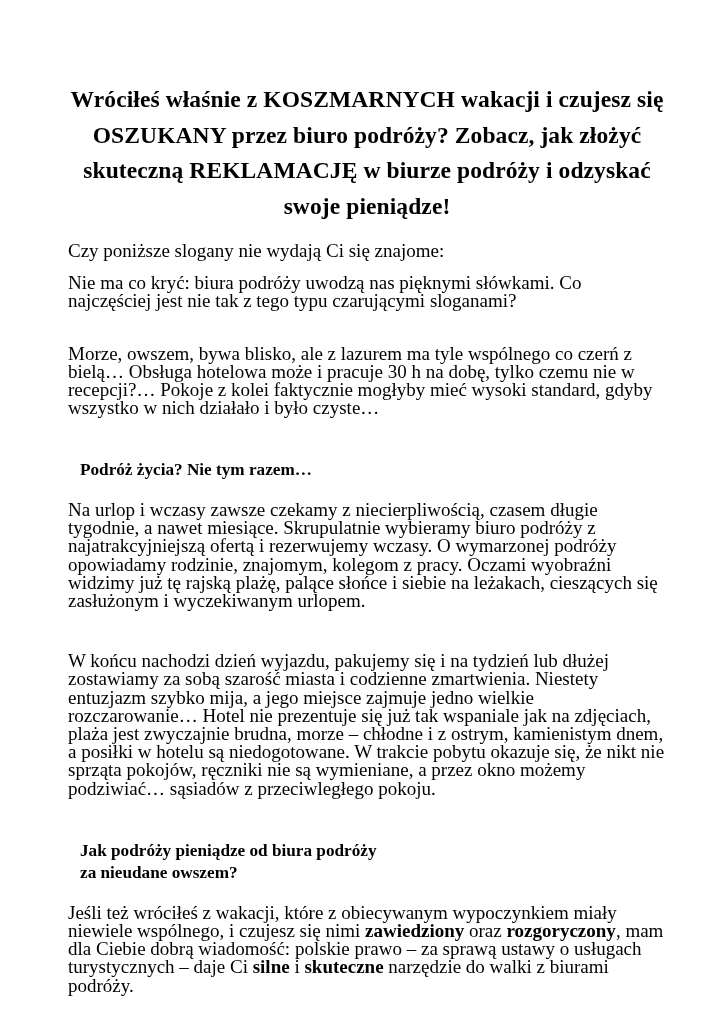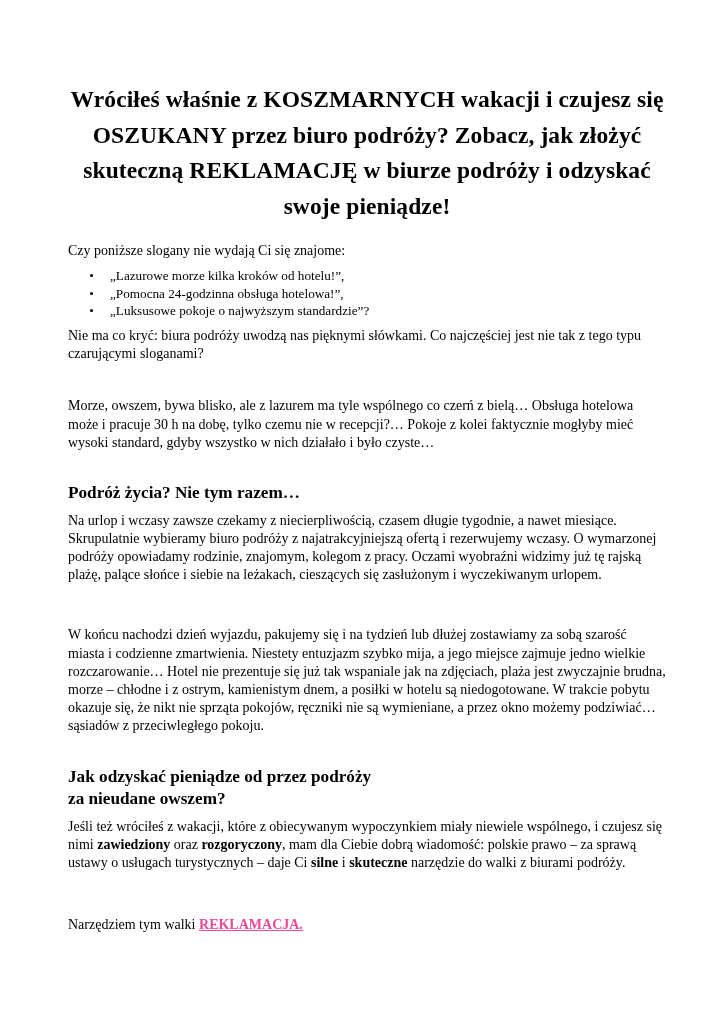--- a/index.html
+++ b/index.html
@@ -34,21 +34,21 @@
     font-size: 23.5px;
     line-height: 35.5px;
     font-weight: bold;
     text-align: center;
     letter-spacing: 0.1px;
   }
 
   
   .para {
     margin: 0;
-    font-size: 14px;
+    font-size: 19px;
     line-height: 18.2px;
     text-align: left;
   }
 
   .para b,
   .para strong {
     font-weight: bold;
     margin-top: 8px;
   }
 
@@ -79,21 +79,21 @@
     left: 22px;
     top: 7px;
     width: 3px;
     height: 3px;
     border-radius: 50%;
     background: #000000;
   }
 
   
   .section-heading {
-    margin: 0;
+    margin: 12px;
     font-size: 17.2px;
     line-height: 22.5px;
     font-weight: bold;
     text-align: left;
   }
 
   
   .doc-link {
     color: #1a1a5e;
     font-weight: bold;
@@ -107,25 +107,20 @@
   <div class="content">
 
     <h1 class="doc-title">Wróciłeś właśnie z KOSZMARNYCH wakacji i czujesz się OSZUKANY przez biuro podróży? Zobacz, jak złożyć skuteczną REKLAMACJĘ w biurze podróży i odzyskać swoje pieniądze!</h1>
 
     <div class="gap-intro"></div>
 
     <p class="para">Czy poniższe slogany nie wydają Ci się znajome:</p>
 
     <div class="gap-sm"></div>
 
-    <ul class="bullets">
-      <li>„Lazurowe morze kilka kroków od hotelu!”,</li>
-      <li>„Pomocna 24-godzinna obsługa hotelowa!”,</li>
-      <li>„Luksusowe pokoje o najwyższym standardzie”?</li>
-    </ul>
 
     <div class="gap-sm"></div>
 
     <p class="para">Nie ma co kryć: biura podróży uwodzą nas pięknymi słówkami. Co najczęściej jest nie tak z tego typu czarującymi sloganami?</p>
 
     <div class="gap-lg"></div>
 
     <p class="para">Morze, owszem, bywa blisko, ale z lazurem ma tyle wspólnego co czerń z bielą… Obsługa hotelowa może i pracuje 30 h na dobę, tylko czemu nie w recepcji?… Pokoje z kolei faktycznie mogłyby mieć wysoki standard, gdyby wszystko w nich działało i było czyste…</p>
 
     <div class="gap-head"></div>
@@ -136,21 +131,21 @@
 
     <p class="para">Na urlop i wczasy zawsze czekamy z niecierpliwością, czasem długie tygodnie, a nawet miesiące. Skrupulatnie wybieramy biuro podróży z najatrakcyjniejszą ofertą i rezerwujemy wczasy. O wymarzonej podróży opowiadamy rodzinie, znajomym, kolegom z pracy. Oczami wyobraźni widzimy już tę rajską plażę, palące słońce i siebie na leżakach, cieszących się zasłużonym i wyczekiwanym urlopem.</p>
 
     <div class="gap-xl"></div>
 
     <p class="para">W końcu nachodzi dzień wyjazdu, pakujemy się i na tydzień lub dłużej zostawiamy za sobą szarość miasta i codzienne zmartwienia. Niestety entuzjazm szybko mija, a jego miejsce zajmuje jedno wielkie rozczarowanie… Hotel nie prezentuje się już tak wspaniale jak na zdjęciach, plaża jest zwyczajnie brudna, morze – chłodne i z ostrym, kamienistym dnem, a posiłki w hotelu są niedogotowane. W trakcie pobytu okazuje się, że nikt nie sprząta pokojów, ręczniki nie są wymieniane, a przez okno możemy podziwiać… sąsiadów z przeciwległego pokoju.</p>
 
     <div class="gap-head"></div>
 
     <h2 class="section-heading">
-      <span>Jak odzyskać pieniądze od przez podróży</span><br>
+      <span>Jak podróży pieniądze od biura podróży</span><br>
       <span>za nieudane owszem?</span>
     </h2>
 
     <div class="gap-sm"></div>
 
     <p class="para"><span>Jeśli też wróciłeś z wakacji, które z obiecywanym wypoczynkiem miały niewiele wspólnego, i czujesz się nimi </span><b>zawiedziony</b><span> oraz </span><b>rozgoryczony</b><span>, mam dla Ciebie dobrą wiadomość: polskie prawo – za sprawą ustawy o usługach turystycznych – daje Ci </span><b>silne</b><span> i </span><b>skuteczne</b><span> narzędzie do walki z biurami podróży.</span></p>
 
     <div class="gap-final"></div>
 
     <p class="para"><span>Narzędziem tym walki </span><a class="doc-link" href="#" style="color: #ec4899;">REKLAMACJA.</a></p>

